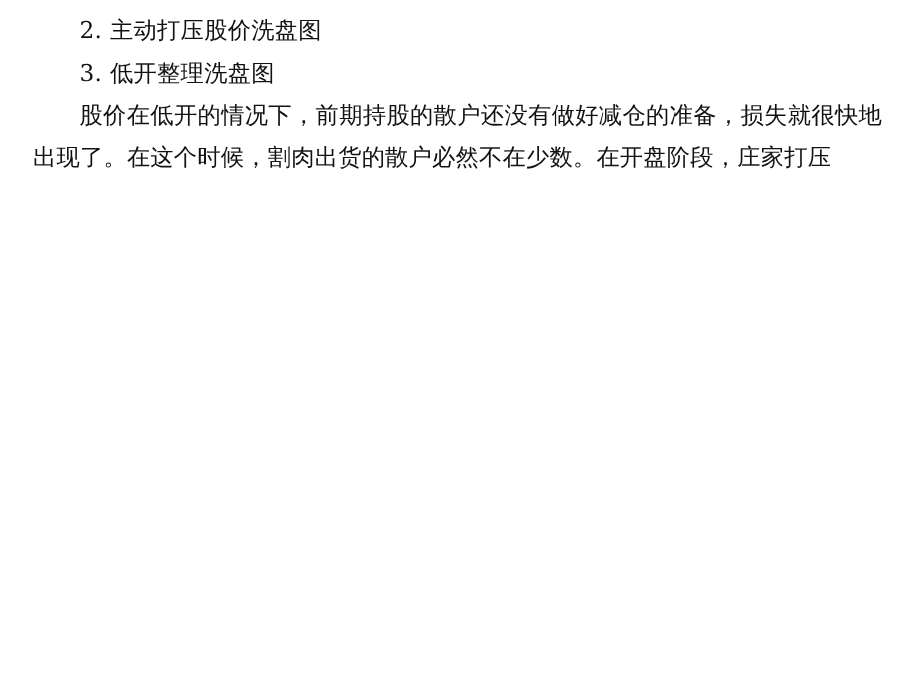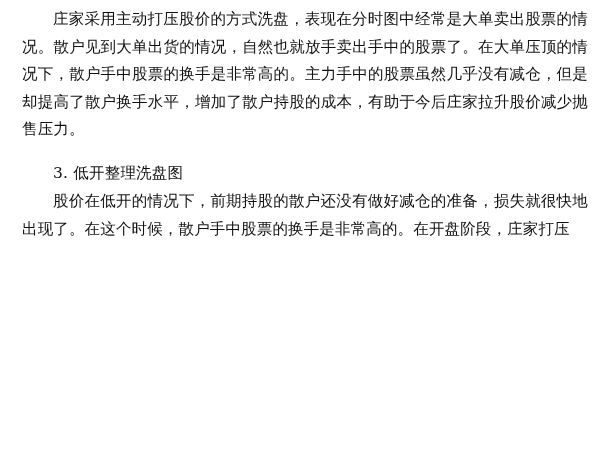--- a/index.html
+++ b/index.html
@@ -40,22 +40,22 @@
   .para + .heading {
     margin-top: 15px;
   }
 </style>
 </head>
 <body>
 
 <div class="page">
   <div class="content">
 
+    <p class="heading">2. 主动打压股价洗盘图</p>
 
-    <p class="para">庄家采用主动打压股价的方式洗盘，表现在分时图中经常是大单卖出股票的情况。散户见到大单出货的情况，自然也就放手卖出手中的股票了。在大单压顶的情况下，散户手中股票的换手是非常高的。主力手中的股票虽然几乎没有减仓，但是却提高了散户换手水平，增加了散户持股的成本，有助于今后庄家拉升股价减少抛售压力。</p>
 
 
     <p class="heading">3. 低开整理洗盘图</p>
 
-    <p class="para">股价在低开的情况下，前期持股的散户还没有做好减仓的准备，损失就很快地出现了。在这个时候，散户手中股票的换手是非常高的。在开盘阶段，庄家打压</p>
+    <p class="para">股价在低开的情况下，前期持股的散户还没有做好减仓的准备，损失就很快地出现了。在这个时候，割肉出货的散户必然不在少数。在开盘阶段，庄家打压</p>
 
   </div>
 </div>
 
 </body></html>

